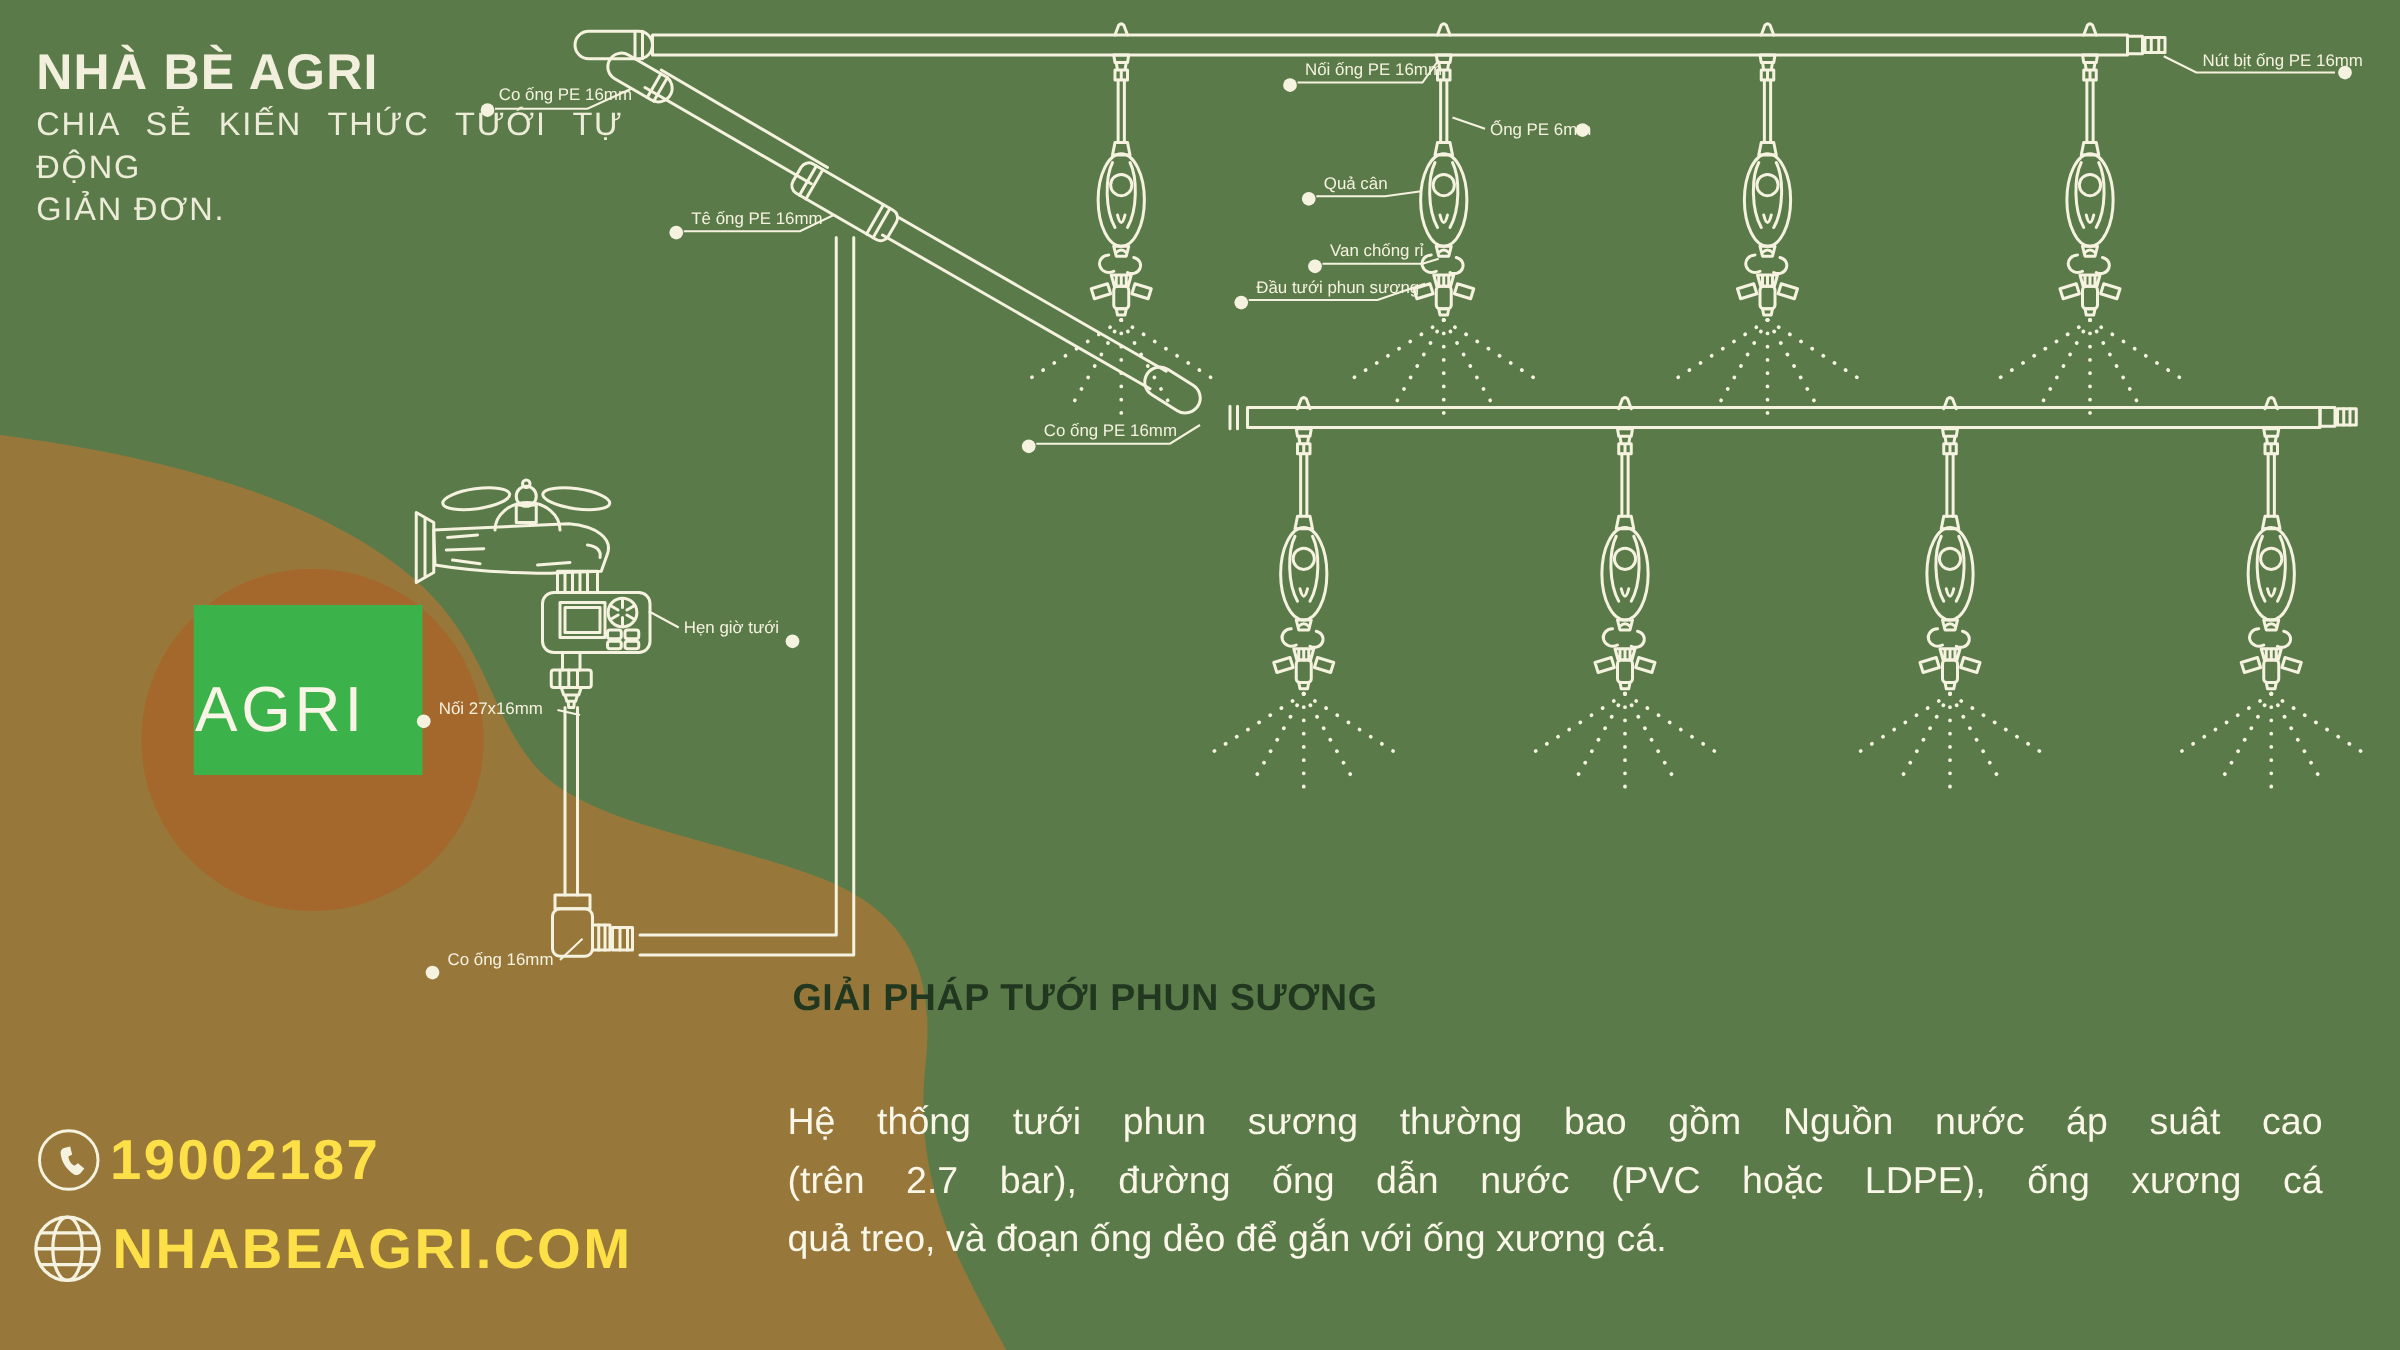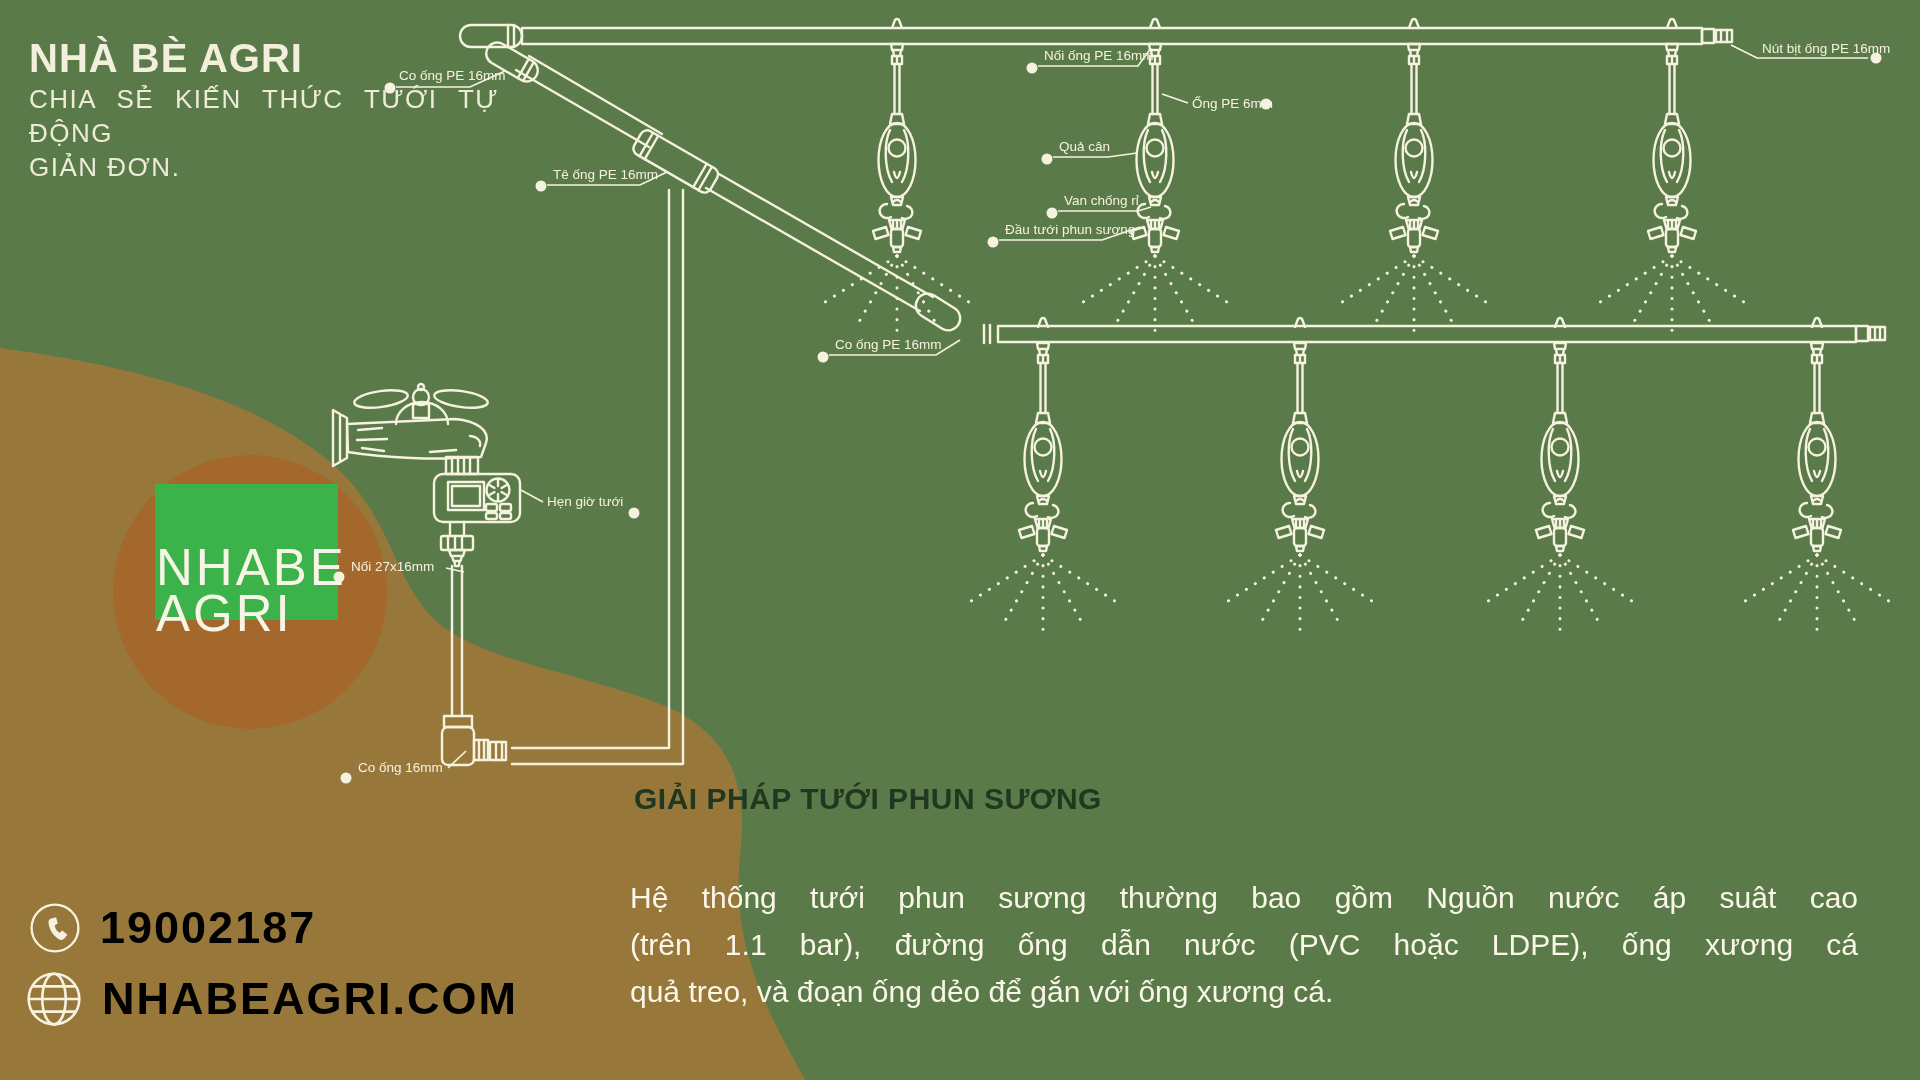--- a/index.html
+++ b/index.html
@@ -16,41 +16,40 @@
              letter-spacing:3px;font-weight:400;}
   
   .brand{left:29px;top:36px;color:#f2f0dd;font-size:40px;font-weight:bold;letter-spacing:1px;}
   .tagline{left:29px;top:82px;width:470px;color:#edecd8;font-size:26px;letter-spacing:1.5px;line-height:34px;}
   .tagline .stretch{text-align:justify;text-align-last:justify;}
   
   .sol-title{left:634px;top:782px;color:#22371f;font-size:30px;font-weight:bold;letter-spacing:0.5px;}
   .sol-body{left:630px;top:826px;width:1228px;color:#faf6e8;font-size:30px;line-height:47px;margin-top:48px;}
   .sol-body .jline{text-align:justify;text-align-last:justify;}
   
-  .contact-row{display:flex;align-items:center;gap:18px;color:#000000;}
+  .contact-row{display:flex;align-items:center;gap:6px;color:#fde047;}
   .contact-phone{left:28px;top:901px;}
   .contact-web{left:24px;top:969px;}
   .contact-row .txt{font-size:45px;font-weight:bold;letter-spacing:2px;}
   .diagram-svg{left:0;top:0;pointer-events:none;}
 </style>
 </head>
 <body>
 
 <div class="canvas">
 
   <svg class="abs" id="blob-layer" width="1920" height="1080" viewBox="0 0 1920 1080">
     <path d="M0,348 C130,365 255,398 330,462 C390,513 390,570 430,615
              C470,658 560,668 650,700 C735,730 748,788 740,856
              C731,948 768,1012 805,1080 L0,1080 Z" fill="#97783a"></path>
   </svg>
 
   <div class="abs logo-circle"></div>
   <div class="abs logo-square"></div>
   <div class="abs logo-text">
-    <div>NHABE</div>
     <div>AGRI</div>
   </div>
 
   <svg class="abs diagram-svg" width="1920" height="1080" viewBox="0 0 1920 1080">
     <defs>
       <g id="sprig">
 
         <path d="M-5,-16 L-2,-24 A3,3 0 0 1 2,-24 L5,-16"></path>
         <path d="M-6,0 L6,0 L5,6 L-5,6 Z M-4,6 L4,6 L3,12 L-3,12 Z M-5,12 h10 v8 h-10 z M0,12 v8"></path>
 
@@ -229,21 +228,21 @@
 
   <div class="abs brand">NHÀ BÈ AGRI</div>
   <div class="abs tagline">
     <div class="stretch">CHIA SẺ KIẾN THỨC TƯỚI TỰ ĐỘNG</div>
     <div>GIẢN ĐƠN.</div>
   </div>
 
   <div class="abs sol-title">GIẢI PHÁP TƯỚI PHUN SƯƠNG</div>
   <div class="abs sol-body">
     <div class="jline">Hệ thống tưới phun sương thường bao gồm Nguồn nước áp suât cao</div>
-    <div class="jline">(trên 1.1 bar), đường ống dẫn nước (PVC hoặc LDPE), ống xương cá</div>
+    <div class="jline">(trên 2.7 bar), đường ống dẫn nước (PVC hoặc LDPE), ống xương cá</div>
     <div>quả treo, và đoạn ống dẻo để gắn với ống xương cá.</div>
   </div>
 
   <div class="abs contact-row contact-phone">
     <svg width="54" height="54" viewBox="0 0 60 60">
       <circle cx="30" cy="30" r="26" fill="none" stroke="#f6f2e0" stroke-width="2.6"></circle>
       <path d="M22,18 l6,-3 4,8 -3.5,3 c1,4 4.5,7.5 8.5,8.5 l3,-3.5 8,4 -3,6 c-1.5,2.5 -4.5,3.5 -7,2.5 c-9,-3.5 -15.5,-10 -18.5,-19 c-0.8,-2.5 0,-5.5 2.5,-6.5 z" fill="#f6f2e0" stroke="none" transform="rotate(12 30 30) scale(0.82) translate(7,7)"></path>
     </svg>
     <span class="txt">19002187</span>
   </div>

